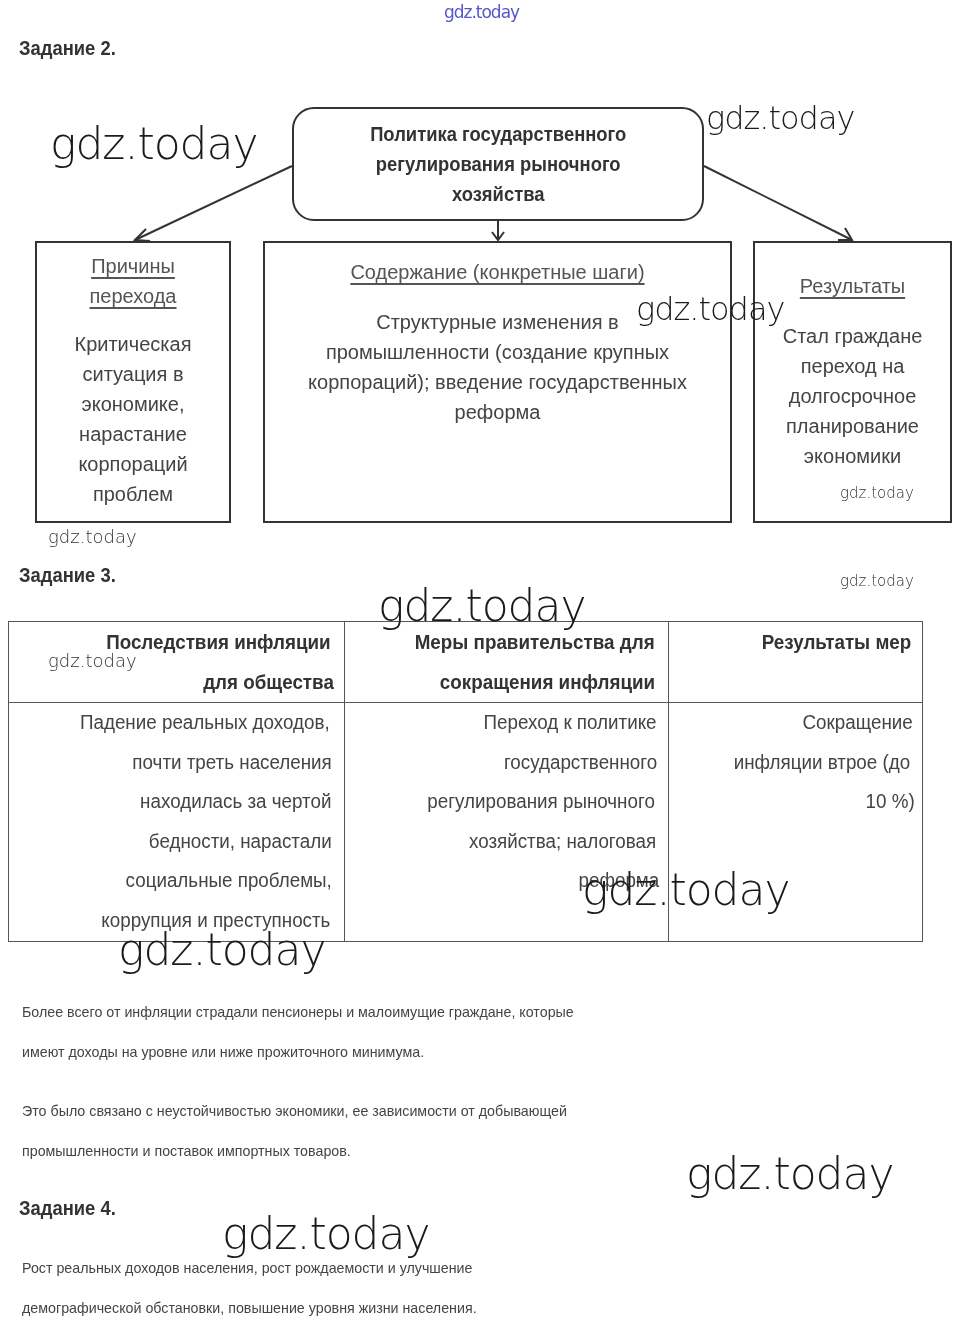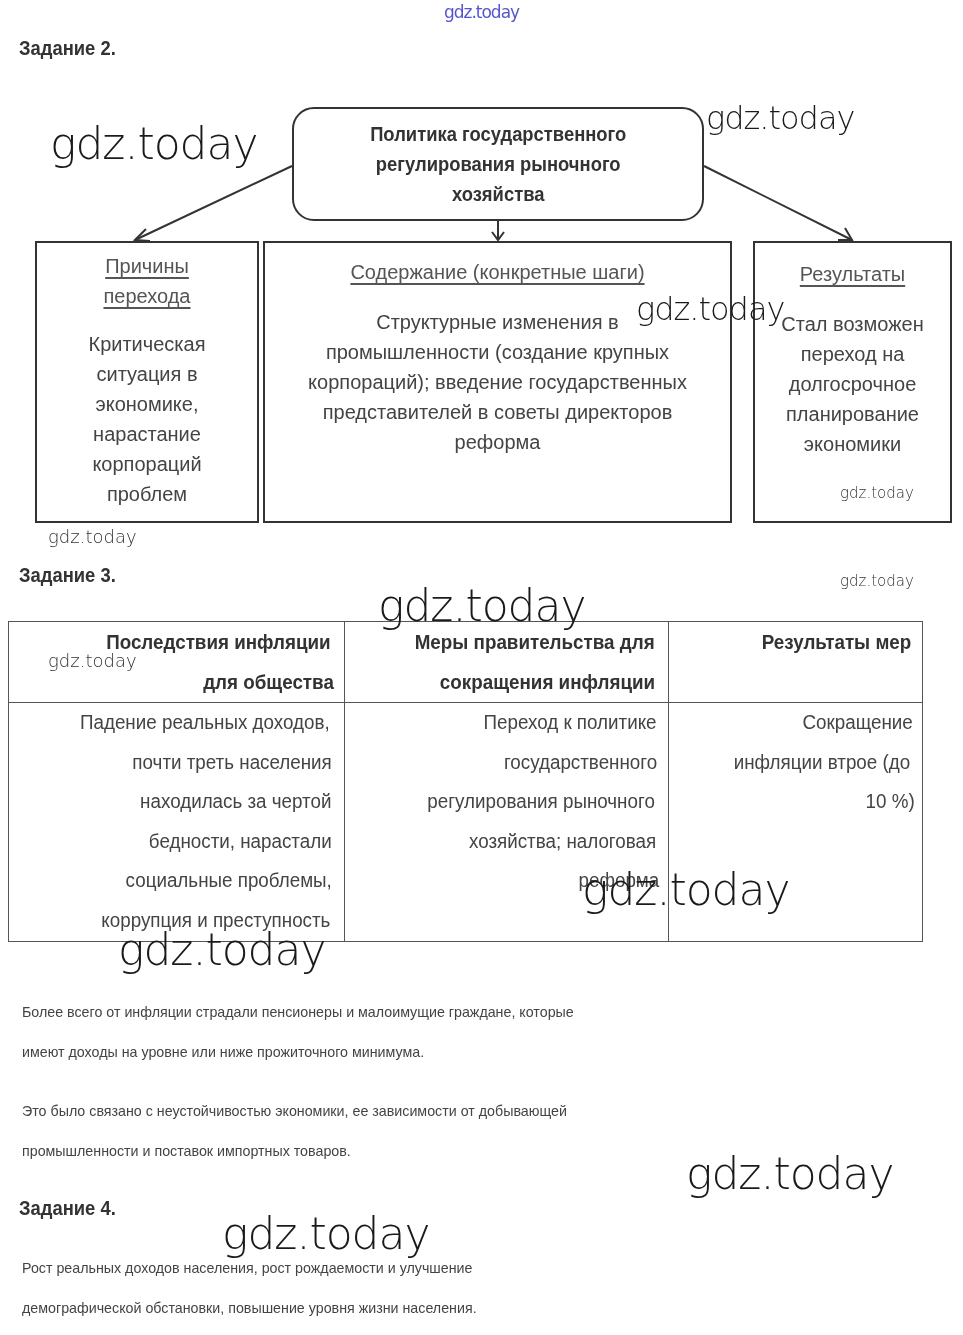--- a/index.html
+++ b/index.html
@@ -56,46 +56,45 @@
 </svg>
 
 <div class="root-box">
   <div>
     <span>Политика государственного</span>
     <span>регулирования рыночного</span>
     <span>хозяйства</span>
   </div>
 </div>
 
-<div class="dbox" style="left:35px; top:241px; width:224px; height:282px; padding-top:8px;">
+<div class="dbox" style="left:35px; top:241px; width:196px; height:282px; padding-top:8px;">
   <div class="ttl">Причины</div>
   <div class="ttl">перехода</div>
   <div style="height:18px"></div>
   <div class="body">Критическая</div>
   <div class="body">ситуация в</div>
   <div class="body">экономике,</div>
   <div class="body">нарастание</div>
   <div class="body">корпораций</div>
   <div class="body">проблем</div>
 </div>
 
 <div class="dbox" style="left:263px; top:241px; width:469px; height:282px; padding-top:14px;">
   <div class="ttl">Содержание (конкретные шаги)</div>
   <div style="height:20px"></div>
   <div class="body">Структурные изменения в</div>
   <div class="body">промышленности (создание крупных</div>
   <div class="body">корпораций); введение государственных</div>
-  <div class="body">представителей в советы директоров</div>
   <div class="body">реформа</div>
 </div>
 
-<div class="dbox" style="left:753px; top:241px; width:199px; height:282px; padding-top:16px;">
+<div class="dbox" style="left:753px; top:241px; width:199px; height:282px; padding-top:28px;">
   <div class="ttl">Результаты</div>
   <div style="height:20px"></div>
-  <div class="body">Стал возможен</div>
+  <div class="body">Стал граждане</div>
   <div class="body">переход на</div>
   <div class="body">долгосрочное</div>
   <div class="body">планирование</div>
   <div class="body">экономики</div>
 </div>
 
 <div class="abs h" style="left:19px; top:564px;">Задание 3.</div>
 
 <table class="t3">
   <colgroup>

